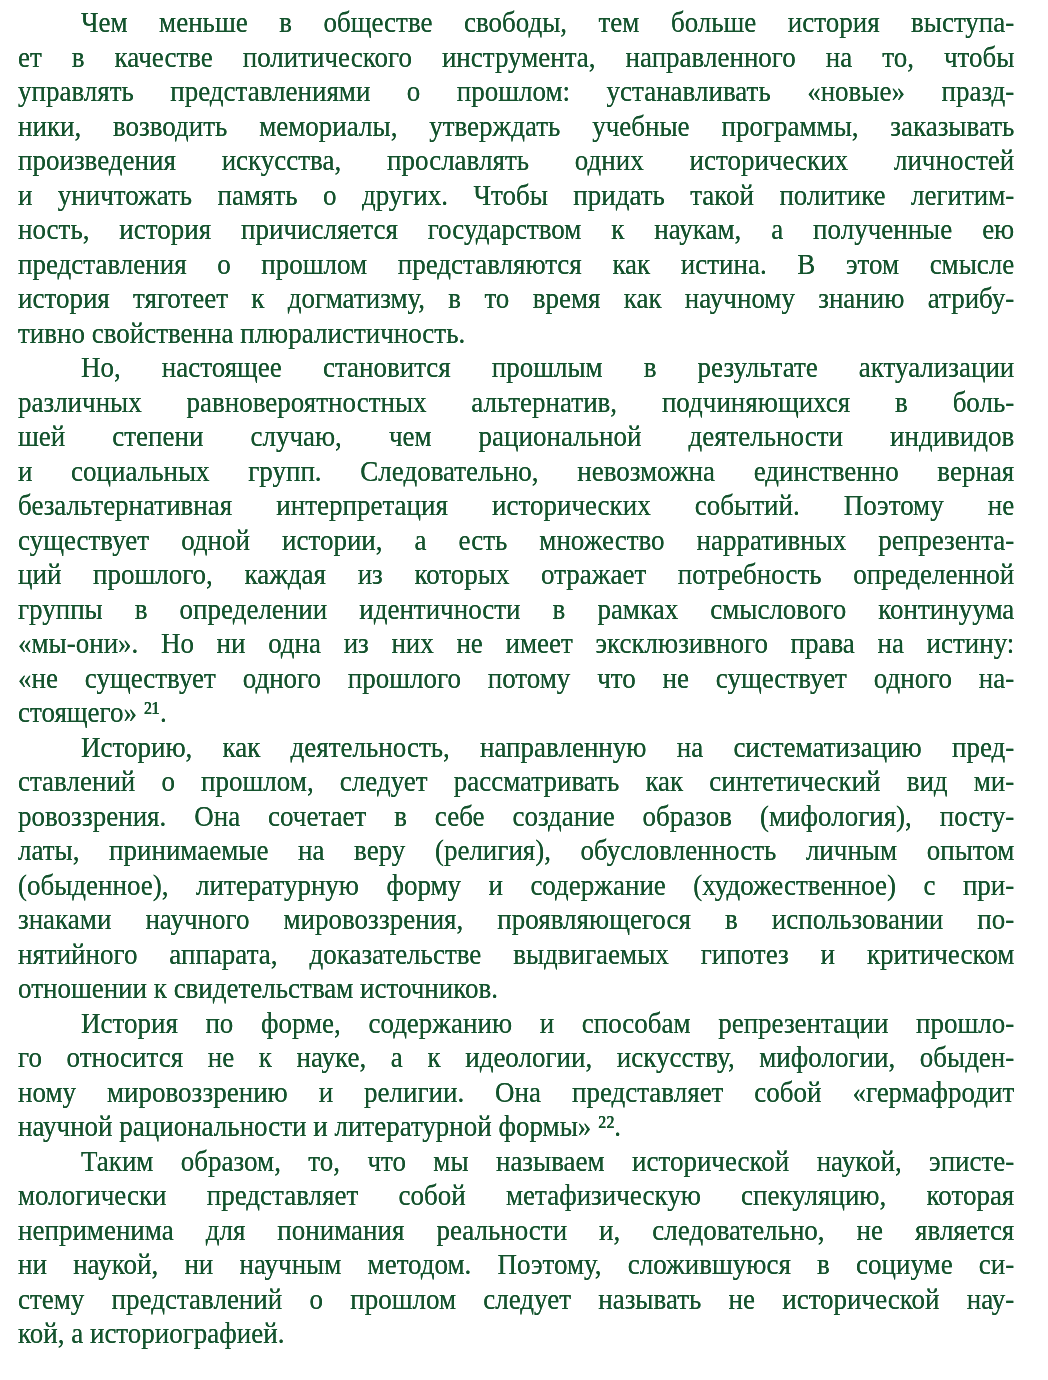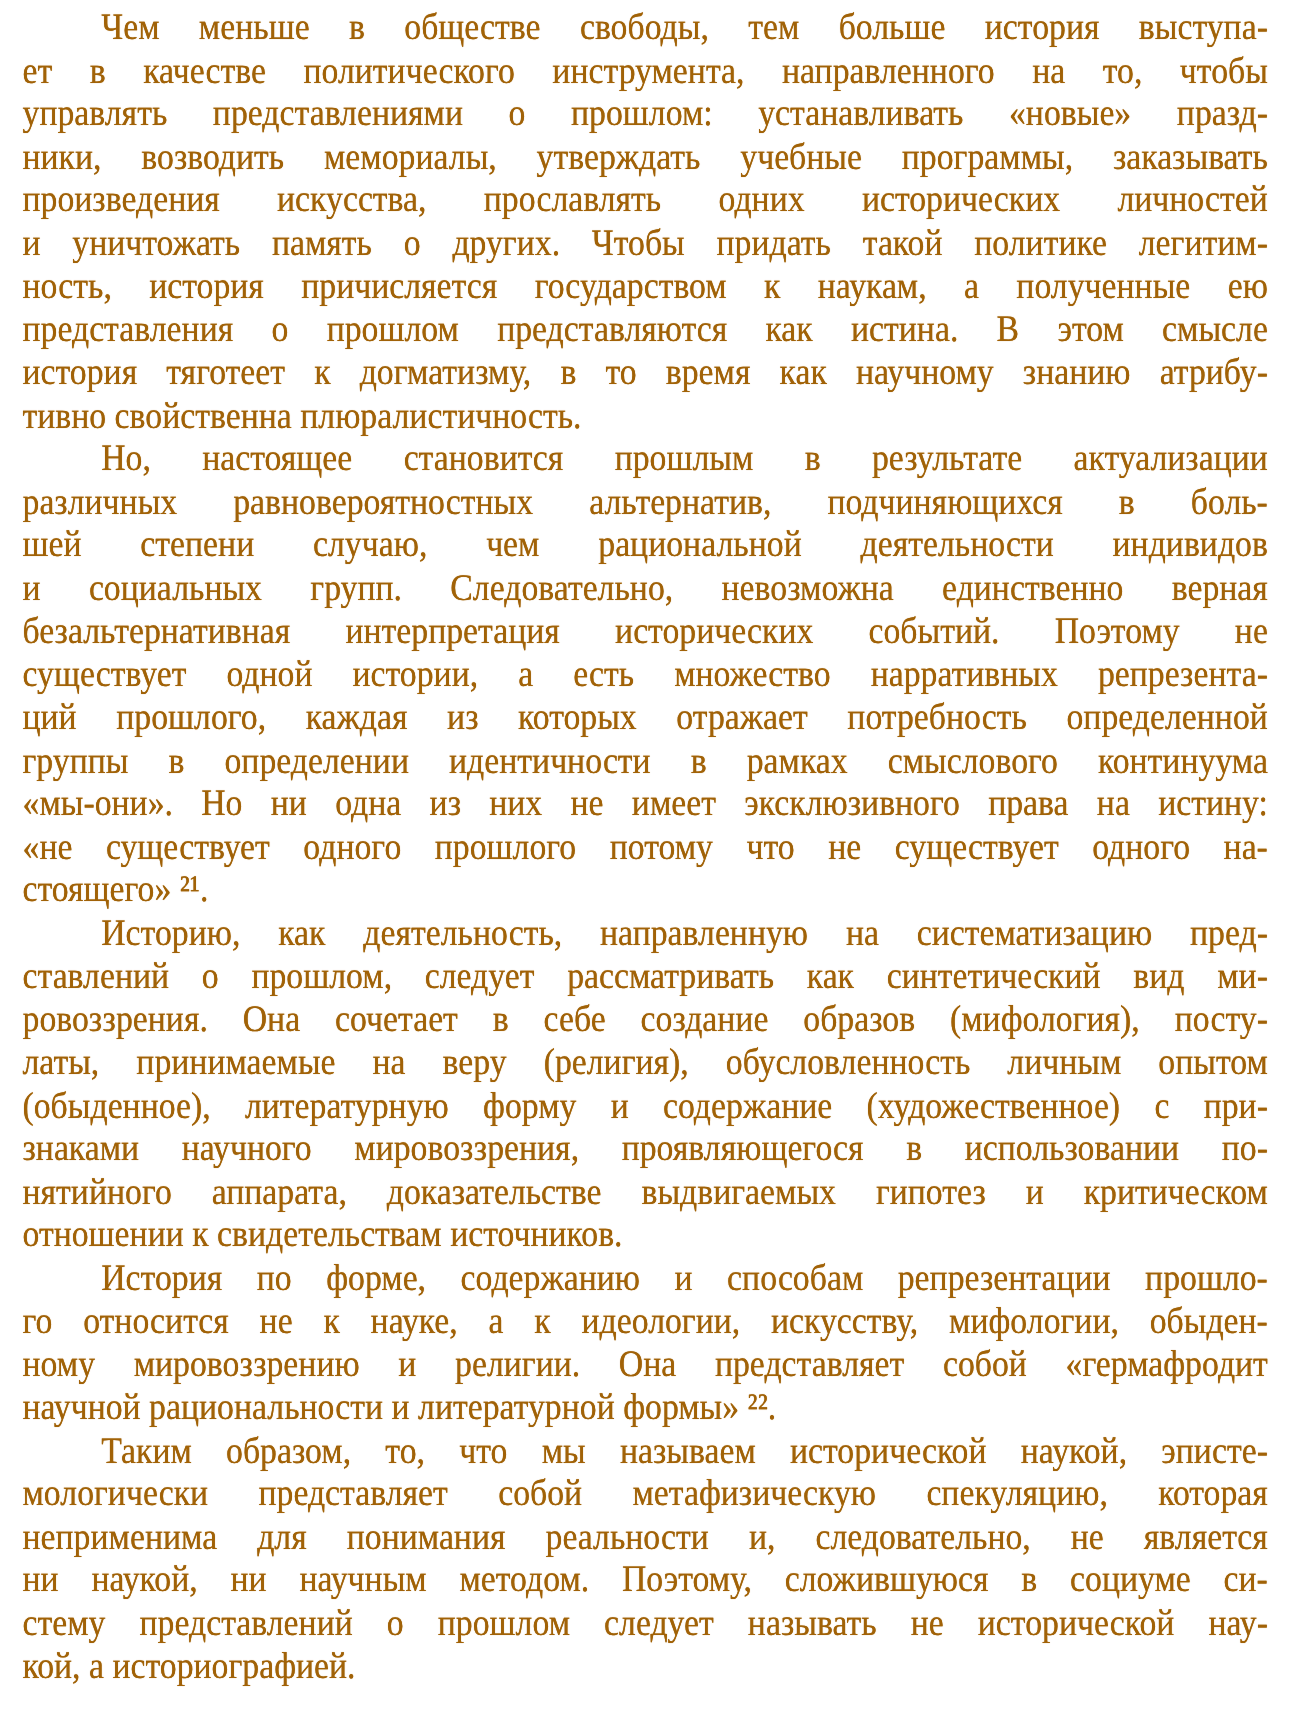--- a/index.html
+++ b/index.html
@@ -40,21 +40,21 @@
   .line.first {
     text-indent: 70px;
   }
   .line.last {
     text-align-last: left;
   }
 </style>
 </head>
 <body style="background: rgb(255, 255, 255);">
 
-<div class="page" style="color: #a16207; border-radius: 22px;">
+<div class="page" style="color: #14532d; border-radius: 22px;">
   <div class="text-column">
       <div class="paragraph">
         <div class="line first">Чем меньше в обществе свободы, тем больше история выступа-</div>
         <div class="line">ет в качестве политического инструмента, направленного на то, чтобы</div>
         <div class="line">управлять представлениями о прошлом: устанавливать «новые» празд-</div>
         <div class="line">ники, возводить мемориалы, утверждать учебные программы, заказывать</div>
         <div class="line">произведения искусства, прославлять одних исторических личностей</div>
         <div class="line">и уничтожать память о других. Чтобы придать такой политике легитим-</div>
         <div class="line">ность, история причисляется государством к наукам, а полученные ею</div>
         <div class="line">представления о прошлом представляются как истина. В этом смысле</div>

